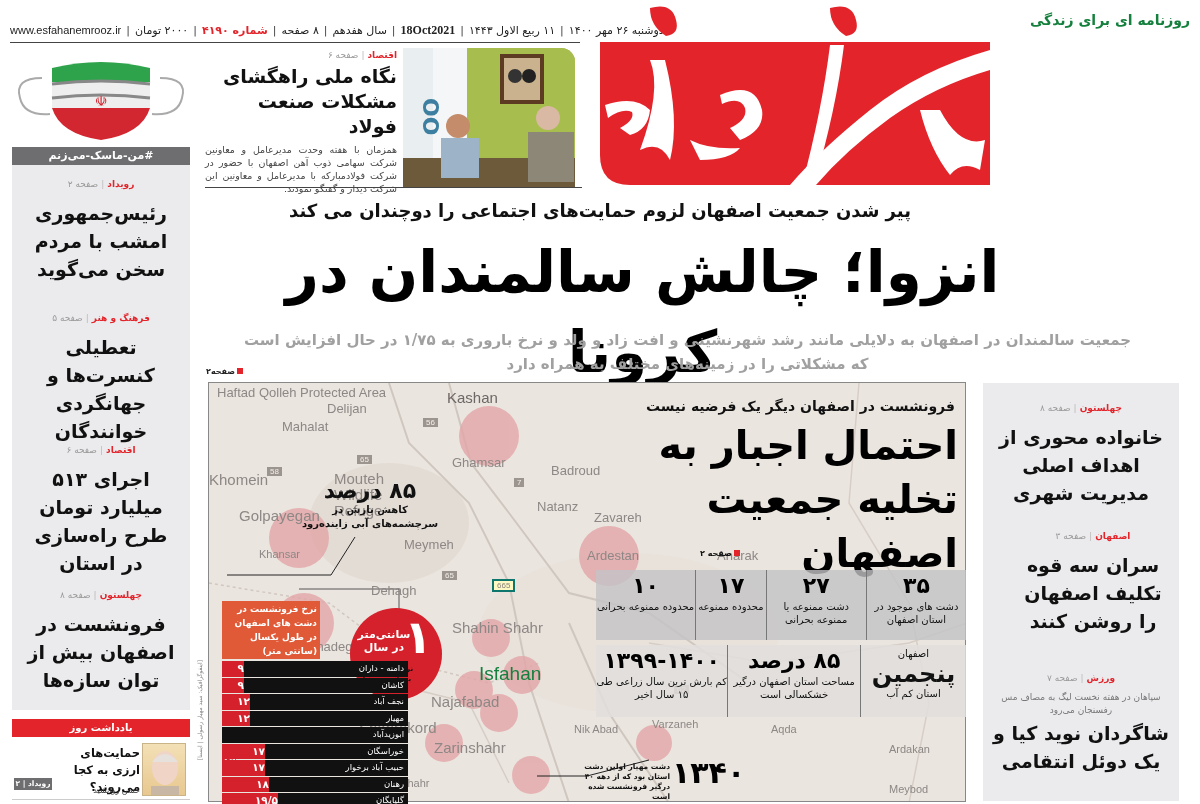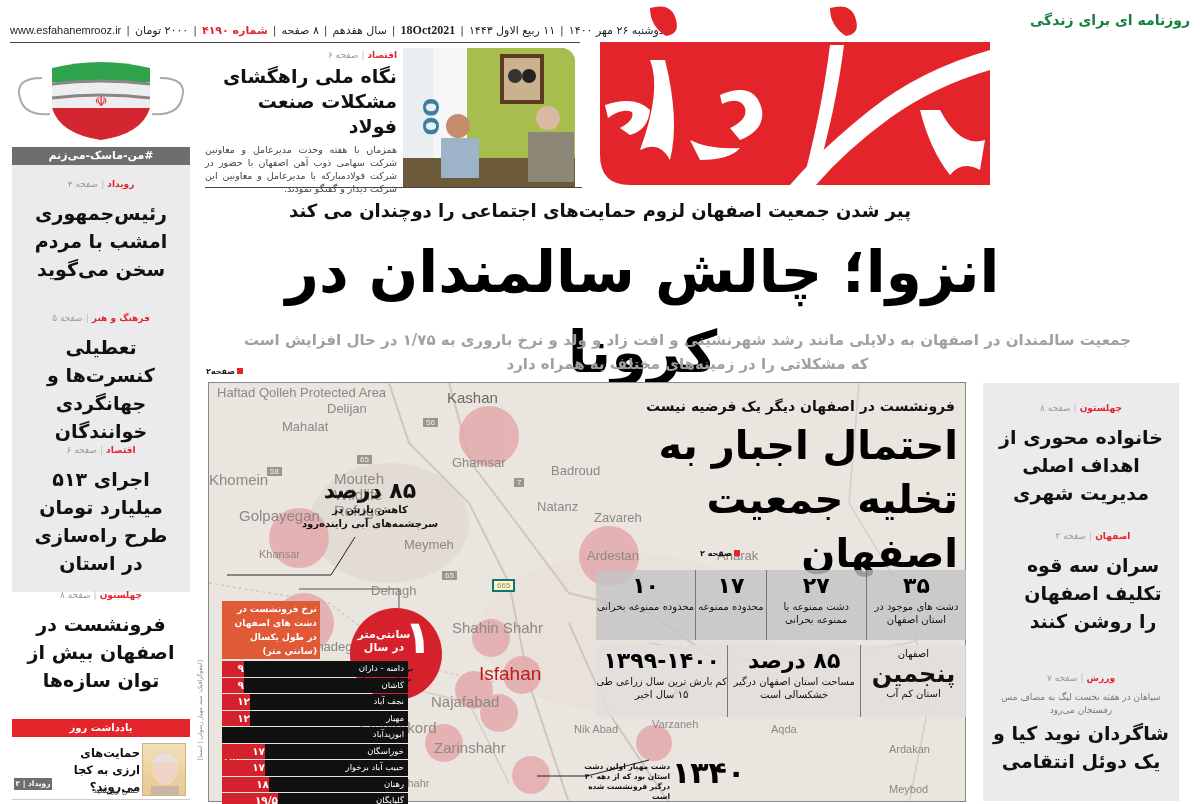--- a/index.html
+++ b/index.html
@@ -23,21 +23,21 @@
   .kicker { font-size: 9px; color: #9a9a9a; direction: rtl; }
   .kicker .sec { color: #e3242b; font-weight: bold; }
   .kicker .bar { color: #bbb; padding: 0 3px; }
   #top-story-title { font-size: 19px; font-weight: bold; line-height: 25px; margin-top: 4px; color: #111; }
   #top-story-body { font-size: 9.5px; line-height: 13px; color: #444; margin-top: 4px; text-align: justify; }
   #top-story-rule { left: 205px; top: 187px; width: 377px; height: 1px; background: #444; }
 
   
   #mask-ad { left: 12px; top: 48px; width: 178px; height: 98px; }
   #mask-hashtag { left: 12px; top: 147px; width: 178px; height: 18px; background: #6e6e70; color: #fff; font-size: 11px; font-weight: bold; text-align: center; line-height: 18px; direction: rtl; }
-  #left-col { left: 12px; top: 165px; width: 178px; height: 427px; background: #ebebed; }
+  #left-col { left: 12px; top: 165px; width: 178px; height: 545px; background: #ebebed; }
   .brief { position: absolute; left: 0; width: 100%; text-align: center; direction: rtl; }
   .brief .kicker { text-align: center; }
   .brief .title { font-size: 19px; font-weight: bold; line-height: 28px; margin-top: 10px; color: #111; }
 
   
   #editorial-header { left: 12px; top: 719px; width: 178px; height: 18px; background: #e3242b; color: #fff; font-size: 10px; font-weight: bold; text-align: center; line-height: 18px; direction: rtl; }
   #editorial-box { left: 12px; top: 737px; width: 178px; height: 63px; background: #fff; border-bottom: 1px solid #ccc; }
   #editorial-photo { left: 142px; top: 743px; width: 44px; height: 53px; background: linear-gradient(#f3e0b6, #e8c88f); border: 1px solid #c9b48a; overflow: hidden; }
   #editorial-title { left: 60px; top: 745px; width: 80px; font-size: 11.5px; font-weight: bold; line-height: 17px; text-align: right; direction: rtl; }
   #editorial-author { left: 60px; top: 786px; width: 80px; font-size: 8px; color: #333; text-align: right; direction: rtl; }
@@ -47,21 +47,21 @@
   #supertitle { left: 220px; top: 200px; width: 760px; text-align: center; font-size: 18px; font-weight: bold; direction: rtl; color: #111; }
   #headline { left: 220px; top: 232px; width: 845px; text-align: center; font-size: 58px; font-weight: bold; direction: rtl; color: #000; letter-spacing: -1px; line-height: 80px; font-family: "DejaVu Sans", sans-serif; }
   #lede { left: 240px; top: 328px; width: 895px; text-align: center; font-size: 15px; line-height: 24px; color: #a0a0a0; direction: rtl; font-weight: bold; }
   #headline-page { left: 206px; top: 367px; font-size: 8px; color: #222; direction: rtl; font-weight: bold; }
   #headline-page .sq { display: inline-block; width: 6px; height: 6px; background: #e3242b; margin-left: 2px; }
 
   
   #map { left: 208px; top: 382px; width: 758px; height: 420px; background: #e9e3dd; border: 1px solid #888; overflow: hidden; }
   #map svg { position: absolute; left: 0; top: 0; }
   .city { position: absolute; font-size: 13px; color: #8d8785; font-family: "Liberation Sans", sans-serif; white-space: nowrap; }
-  .city.big { font-size: 19px; color: #b91c1c; }
+  .city.big { font-size: 19px; color: #15803d; }
   .route { position: absolute; font-size: 8px; background: #9c948f; color: #f3efe9; padding: 0 3px; font-family: "Liberation Sans", sans-serif; }
   .route.o { background: #fef9c3; color: #8a837f; border: 2px solid #0f766e; }
 
   #info-kicker { left: 610px; top: 398px; width: 345px; text-align: right; font-size: 14px; font-weight: bold; direction: rtl; color: #111; }
   #info-headline { left: 590px; top: 418px; width: 368px; text-align: right; font-size: 40px; font-weight: bold; line-height: 54px; direction: rtl; color: #000; letter-spacing: -1px; }
   #info-page { left: 700px; top: 549px; font-size: 8px; font-weight: bold; direction: rtl; }
   #info-page .sq { display: inline-block; width: 6px; height: 6px; background: #e3242b; margin-left: 2px; }
 
   #stats-row1 { left: 596px; top: 570px; width: 370px; height: 70px; background: rgba(195,195,198,0.8); display: flex; direction: rtl; }
   #stats-row2 { left: 596px; top: 645px; width: 370px; height: 72px; background: rgba(225,222,220,0.85); display: flex; direction: rtl; }

